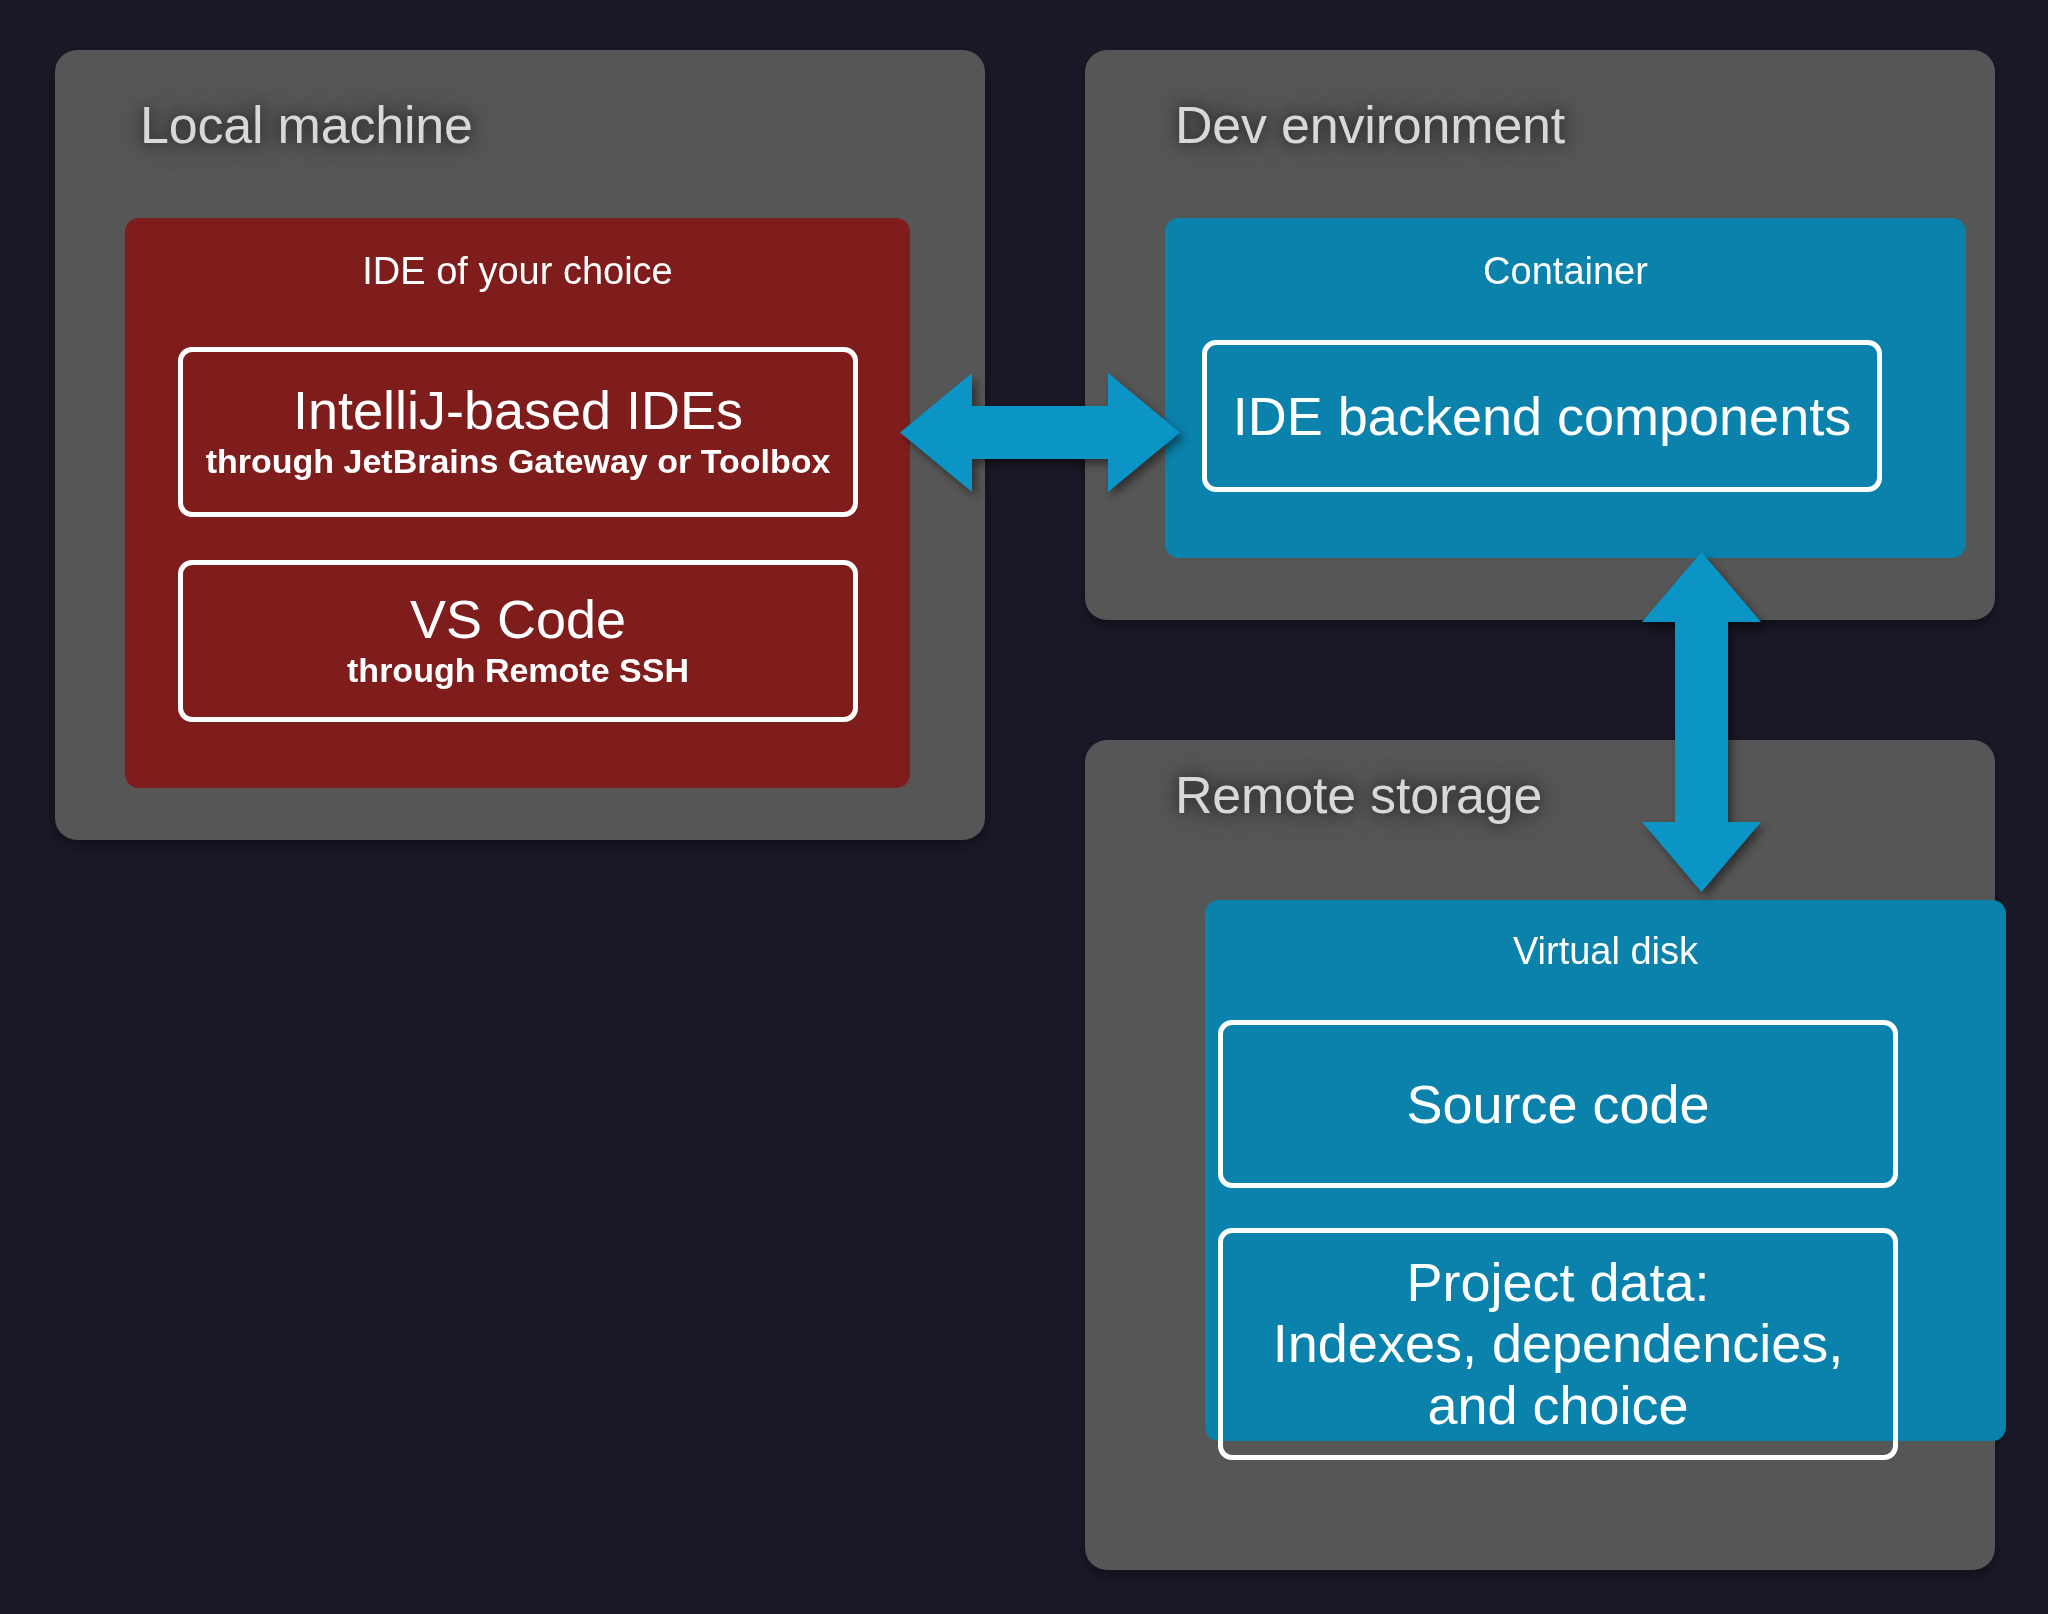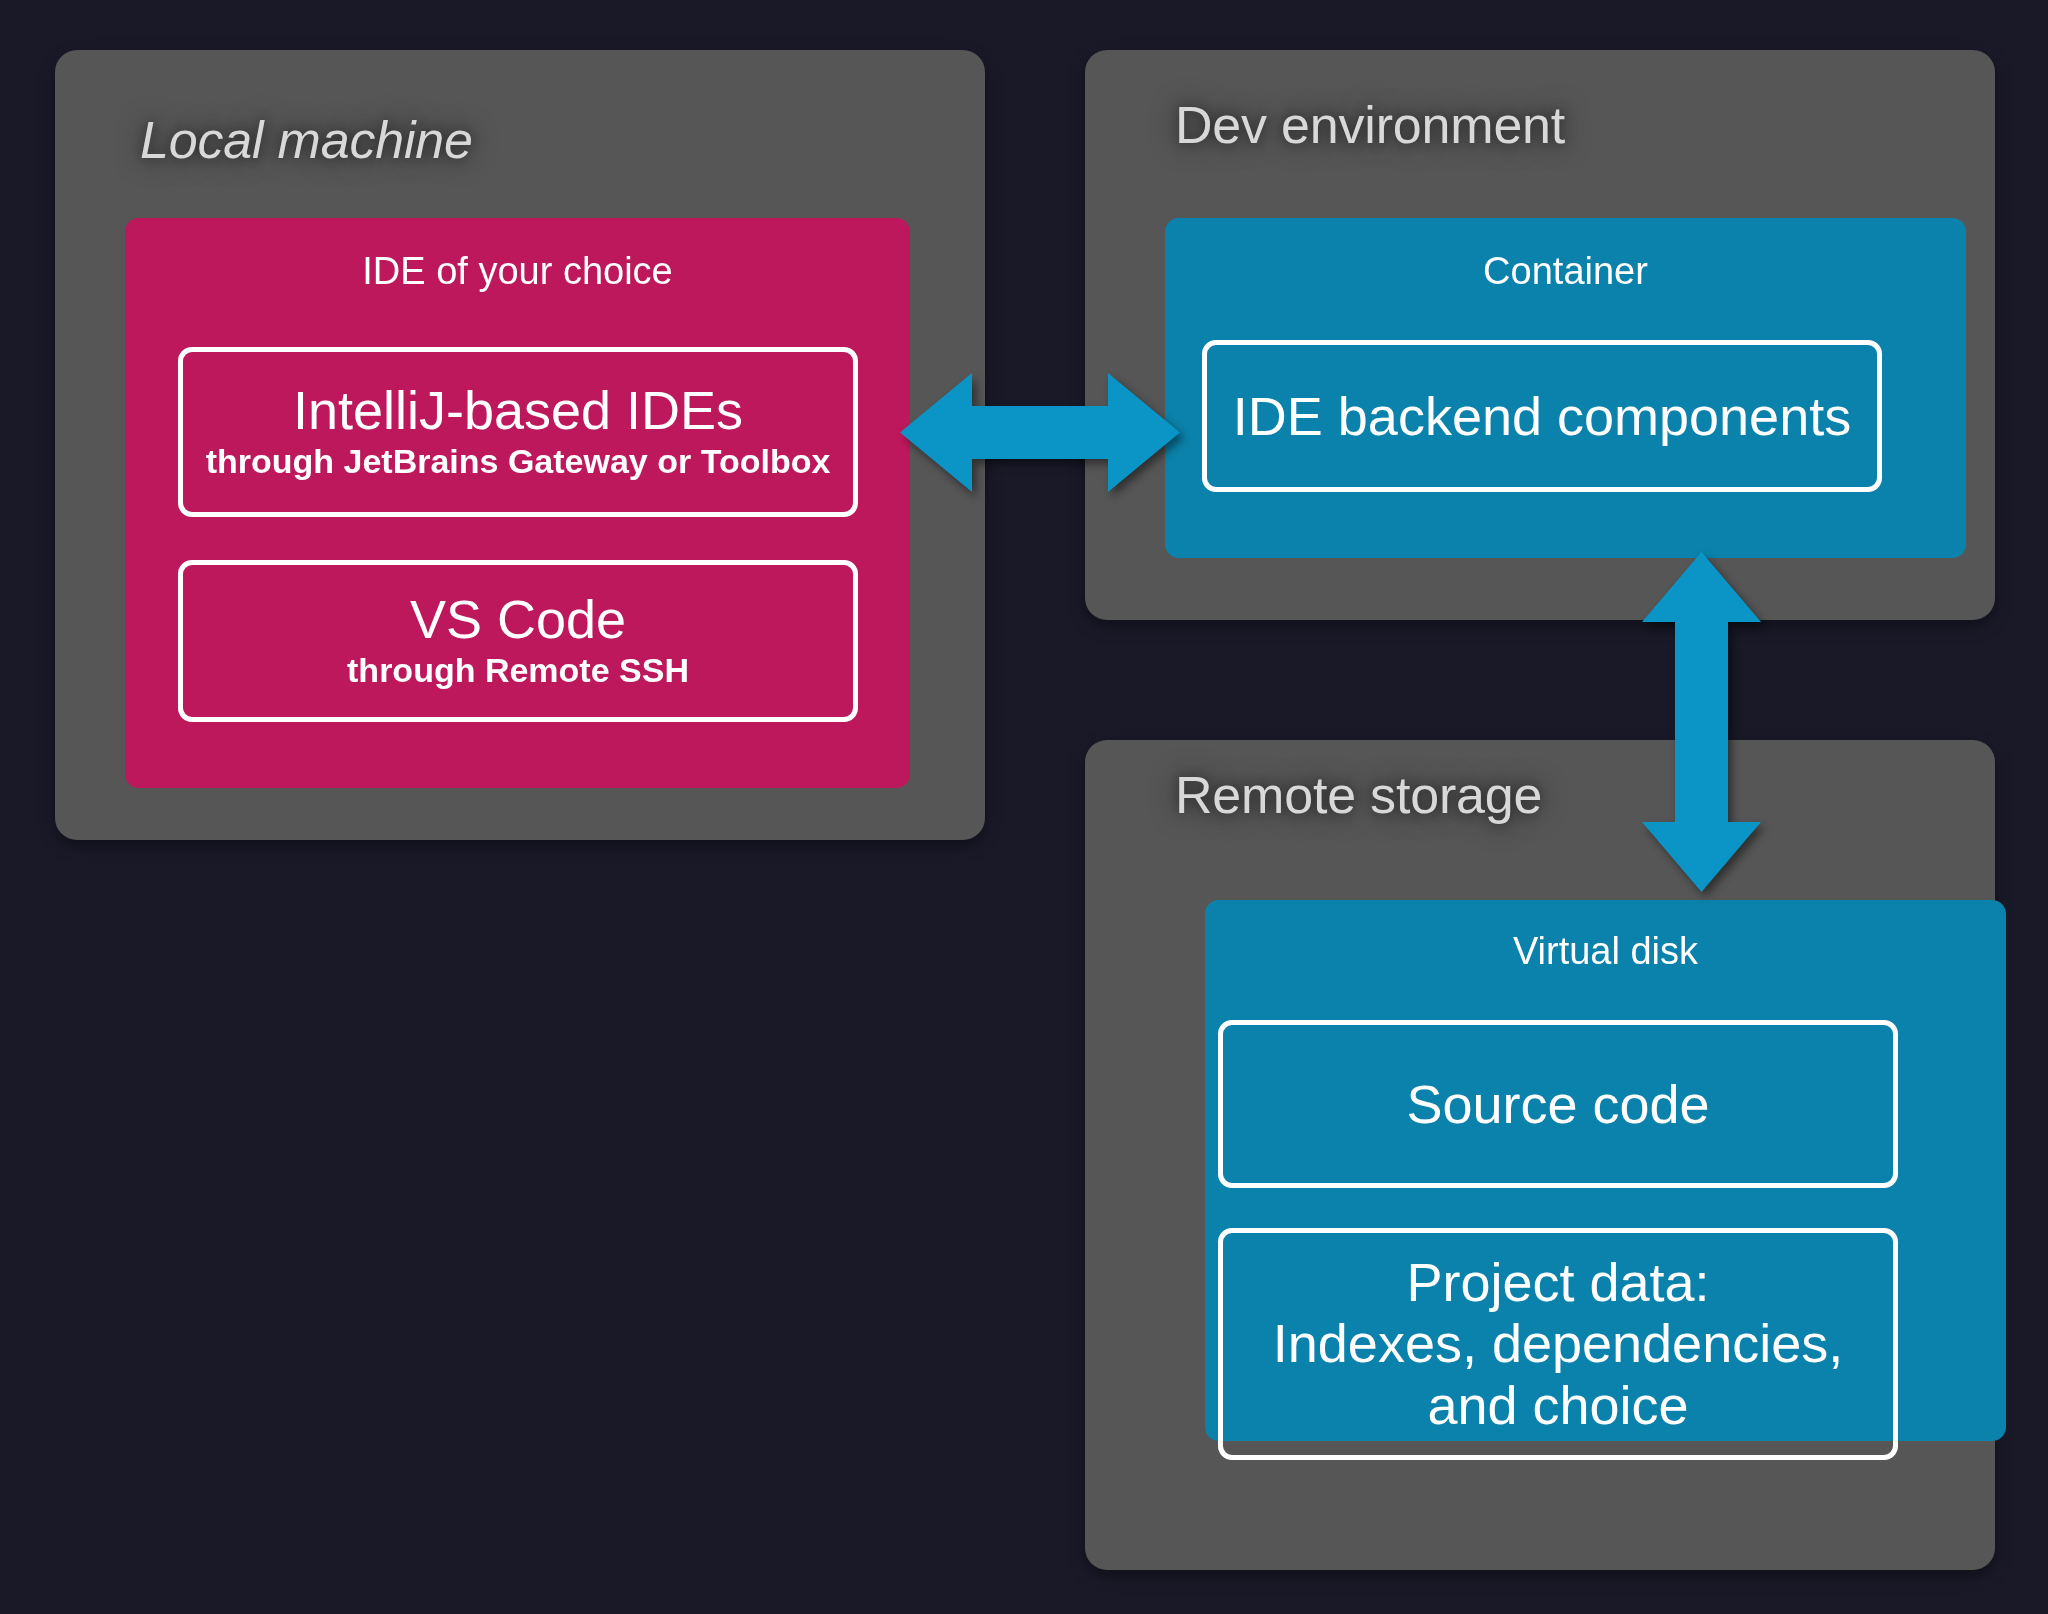--- a/index.html
+++ b/index.html
@@ -36,30 +36,30 @@
     font-weight: 400;
     letter-spacing: -0.2px;
     white-space: nowrap;
     text-shadow: 0 0 26px rgba(0,0,0,0.55), 0 0 12px rgba(0,0,0,0.4);
   }
 
   #panel-local   { left: 55px;  top: 50px;  width: 930px;  height: 790px; }
   #panel-dev     { left: 1085px;top: 50px;  width: 910px;  height: 570px; }
   #panel-storage { left: 1085px;top: 740px; width: 910px;  height: 830px; }
 
-  #title-local   { left: 140px; top: 110px; font-style: italic; }
+  #title-local   { left: 140px; top: 95px; }
   #title-dev     { left: 1175px;top: 95px; }
   #title-storage { left: 1175px;top: 765px; }
 
   
   .group-box {
     position: absolute;
     border-radius: 14px;
   }
-  .group-box.green { background: #be185d; }
+  .group-box.green { background: #7f1d1d; }
   .group-box.blue  { background: #0B82AB; padding-left: 16px; }
 
   .group-label {
     position: absolute;
     left: 0; right: 0;
     text-align: center;
     color: #FFFFFF;
     font-size: 38px;
     font-weight: 400;
     white-space: nowrap;

